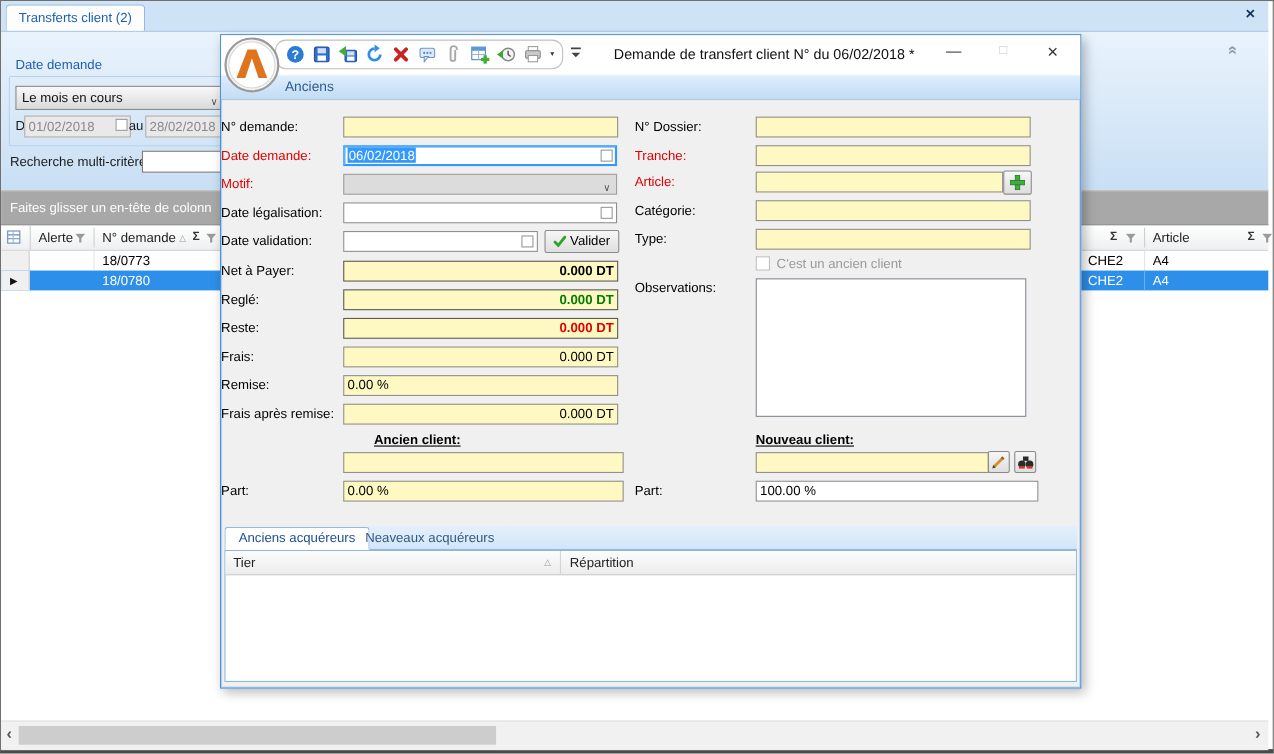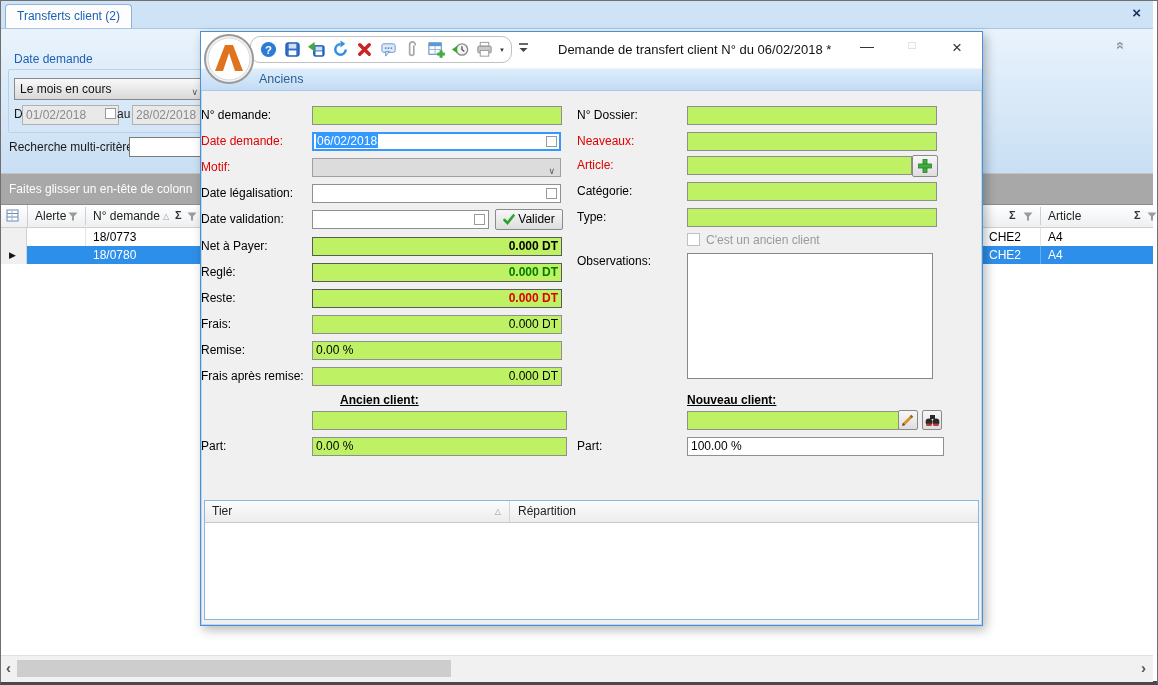--- a/index.html
+++ b/index.html
@@ -54,21 +54,21 @@
   #dlg-title{position:absolute;left:357px;top:10px;font-size:13px;color:#111;white-space:nowrap;}
   .winbtn{position:absolute;top:6px;width:22px;height:20px;text-align:center;font-size:14px;color:#333;cursor:pointer;}
   #btn-max{color:#c8c8c8;font-size:12px;}
   #more-btn{position:absolute;left:316px;top:8px;cursor:pointer;}
   #dlg-menubar{position:absolute;left:0;top:36px;width:100%;height:23px;background:linear-gradient(#ddedfc,#c3dcf4);border-top:1px solid #eef6fd;border-bottom:1px solid #aac9e8;box-sizing:border-box;}
   #dlg-menubar span{position:absolute;left:58px;line-height:21px;color:#2c5f93;font-size:12.5px;}
   
   .lbl{position:absolute;width:105px;left:0;line-height:19px;color:#000;}
   .lbl.right-col{left:376px;width:105px;}
   .lbl.req{color:#e00000;}
-  .fld{position:absolute;height:17px;background:#bef264;border:1px solid #8f8f8f;line-height:17px;padding:0 3px;box-sizing:content-box;color:#000;}
+  .fld{position:absolute;height:17px;background:#fef9c3;border:1px solid #8f8f8f;line-height:17px;padding:0 3px;box-sizing:content-box;color:#000;}
   .fld.white{background:#fff;}
   .fld.gray{background:#dcdcdc;border-color:#a0a0a0;}
   .fld.rt{text-align:right;}
   .fld.bold{font-weight:bold;}
   .fld.green{color:#007d00;}
   .fld.redv{color:#e00000;}
   .fld.strong{border-color:#5a5a5a;}
   .fld.focus{border:1px solid #3399ff;box-shadow:0 0 0 1px #3399ff inset;background:#fff;}
   .sel-text{background:#3399ff;color:#fff;padding:0 1px;}
   .heading{position:absolute;font-weight:bold;text-decoration:underline;color:#000;line-height:16px;}
@@ -309,21 +309,21 @@
 
     <span class="heading" style="left:139px;top:360px;">Ancien client:</span>
     <div class="fld" style="left:111px;top:379px;width:247px;"><span></span></div>
 
     <span class="lbl" style="top:405px;">Part:</span>
     <div class="fld" style="left:111px;top:405px;width:247px;"><span>0.00 %</span></div>
 
     <span class="lbl right-col" style="top:74px;">N° Dossier:</span>
     <div class="fld" style="left:486px;top:74px;width:242px;"><span></span></div>
 
-    <span class="lbl right-col req" style="top:100px;">Neaveaux:</span>
+    <span class="lbl right-col req" style="top:100px;">Tranche:</span>
     <div class="fld" style="left:486px;top:100px;width:242px;"><span></span></div>
 
     <span class="lbl right-col req" style="top:124px;">Article:</span>
     <div class="fld" style="left:486px;top:124px;width:217px;"><span></span></div>
     <div class="btn3d" style="left:711px;top:123px;width:26px;height:22px;">
       <svg width="14" height="14" viewBox="0 0 14 14" style="margin-top:3px;">
           <rect x="5" y="0.5" width="4" height="13" fill="#3fae3f" stroke="#2b7d2b" stroke-width="0.8"></rect>
           <rect x="0.5" y="5" width="13" height="4" fill="#3fae3f" stroke="#2b7d2b" stroke-width="0.8"></rect>
         </svg>
     </div>
@@ -355,20 +355,24 @@
           <circle cx="4" cy="8" r="3.4" fill="#2a2a2a"></circle>
           <circle cx="11" cy="8" r="3.4" fill="#2a2a2a"></circle>
           <rect x="1.4" y="9.6" width="5.2" height="2.4" fill="#c0392b"></rect>
           <rect x="8.4" y="9.6" width="5.2" height="2.4" fill="#c0392b"></rect>
         </svg>
     </div>
 
     <span class="lbl right-col" style="top:405px;">Part:</span>
     <div class="fld white" style="left:486px;top:405px;width:249px;"><span>100.00 %</span></div>
 
+    <div id="dtabs">
+      <div class="dtab active" style="left:0;"><span>Anciens acquéreurs</span></div>
+      <div class="dtab" style="left:116px;"><span>Neaveaux acquéreurs</span></div>
+    </div>
     <div id="dgrid">
       <div id="dgrid-header">
         <div class="dgh-cell" style="left:0;width:305px;border-right:1px solid #d4d4d4;">
           <span>Tier</span>
           <span class="sortmark" style="position:absolute;right:8px;top:0;line-height:21px;">△</span>
         </div>
         <div class="dgh-cell" style="left:306px;width:467px;">
           <span>Répartition</span>
         </div>
       </div>

